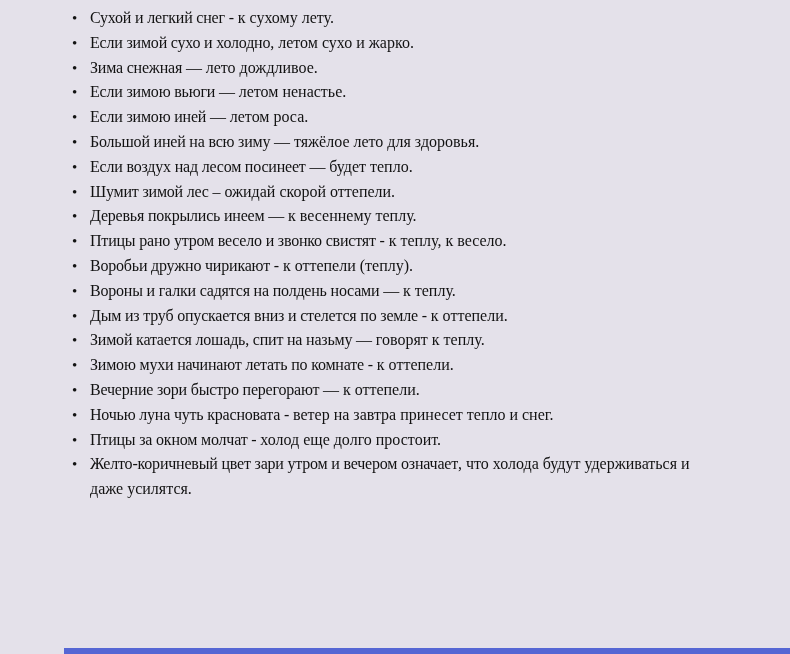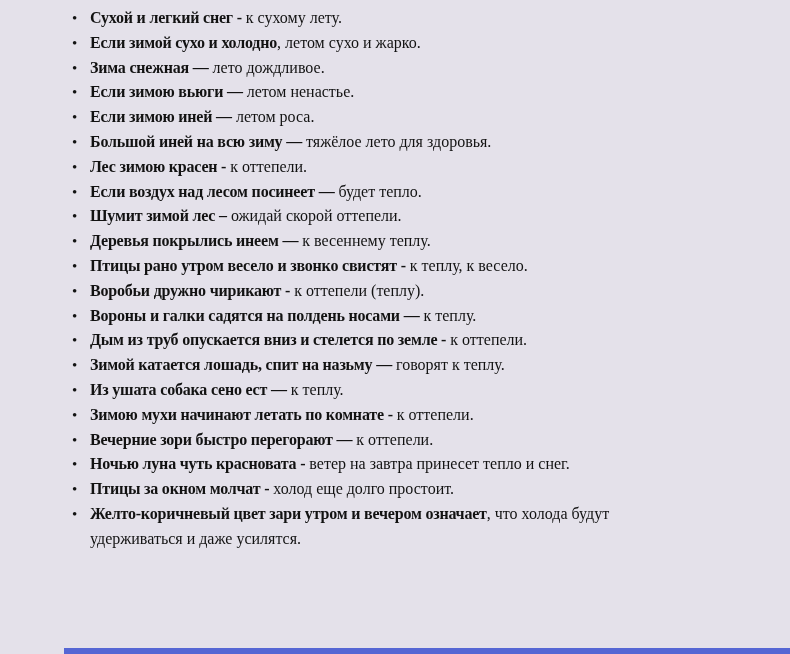--- a/index.html
+++ b/index.html
@@ -26,21 +26,21 @@
     position: relative;
   }
   ul.sayings li::before {
     content: "\2022";
     position: absolute;
     left: -18px;
     top: 0;
     font-size: 15px;
   }
   ul.sayings b {
-    font-weight: 700;
+    font-weight: 400;
     letter-spacing: -0.2px;
   }
   .bottom-bar {
     position: absolute;
     left: 64px;
     right: 0;
     bottom: 0;
     height: 6px;
     background: #5566d4;
   }
@@ -48,30 +48,28 @@
 </head>
 <body style="background: rgb(228, 225, 234); color: rgb(18, 18, 18);">
 
 <ul class="sayings">
   <li><b>Сухой и легкий снег -</b><span> к сухому лету.</span></li>
   <li><b>Если зимой сухо и холодно</b><span>, летом сухо и жарко.</span></li>
   <li><b>Зима снежная —</b><span> лето дождливое.</span></li>
   <li><b>Если зимою вьюги —</b><span> летом ненастье.</span></li>
   <li><b>Если зимою иней —</b><span> летом роса.</span></li>
   <li><b>Большой иней на всю зиму —</b><span> тяжёлое лето для здоровья.</span></li>
-  <li><b>Лес зимою красен -</b><span> к оттепели.</span></li>
   <li><b>Если воздух над лесом посинеет —</b><span> будет тепло.</span></li>
   <li><b>Шумит зимой лес –</b><span> ожидай скорой оттепели.</span></li>
   <li><b>Деревья покрылись инеем —</b><span> к весеннему теплу.</span></li>
   <li><b>Птицы рано утром весело и звонко свистят -</b><span> к теплу, к весело.</span></li>
   <li><b>Воробьи дружно чирикают -</b><span> к оттепели (теплу).</span></li>
   <li><b>Вороны и галки садятся на полдень носами —</b><span> к теплу.</span></li>
   <li><b>Дым из труб опускается вниз и стелется по земле -</b><span> к оттепели.</span></li>
   <li><b>Зимой катается лошадь, спит на назьму —</b><span> говорят к теплу.</span></li>
-  <li><b>Из ушата собака сено ест —</b><span> к теплу.</span></li>
   <li><b>Зимою мухи начинают летать по комнате -</b><span> к оттепели.</span></li>
   <li><b>Вечерние зори быстро перегорают —</b><span> к оттепели.</span></li>
   <li><b>Ночью луна чуть красновата -</b><span> ветер на завтра принесет тепло и снег.</span></li>
   <li><b>Птицы за окном молчат -</b><span> холод еще долго простоит.</span></li>
   <li><b>Желто-коричневый цвет зари утром и вечером означает</b><span>, что холода будут удерживаться и даже усилятся.</span></li>
 </ul>
 
 <div class="bottom-bar" style="background: rgb(85, 102, 212);"></div>
 
 </body></html>

